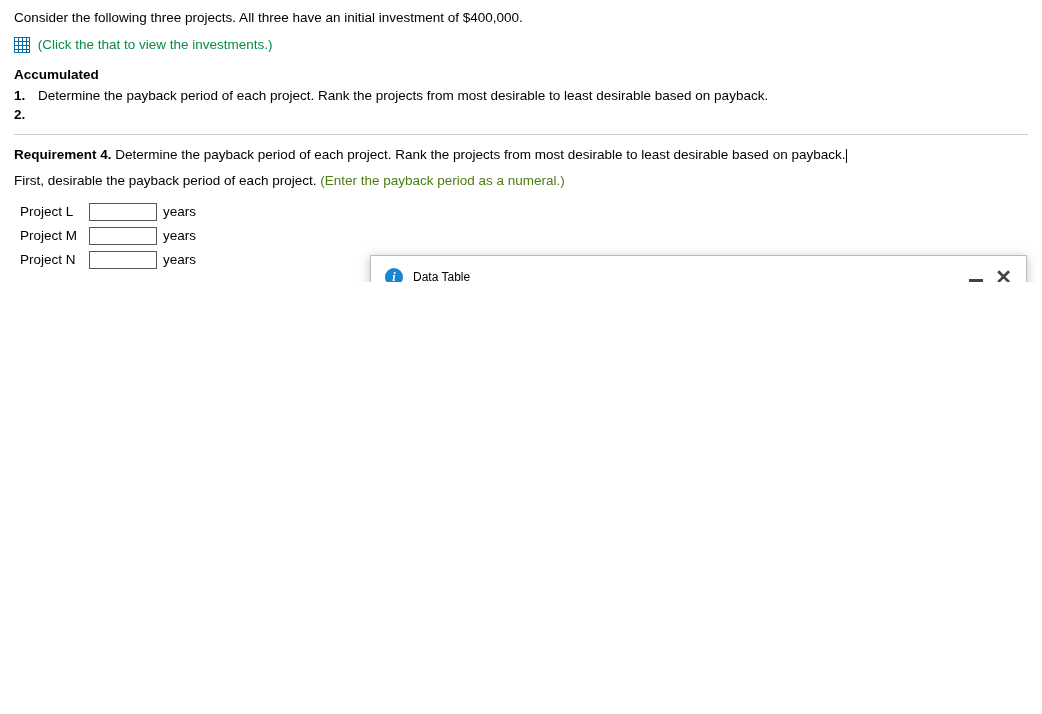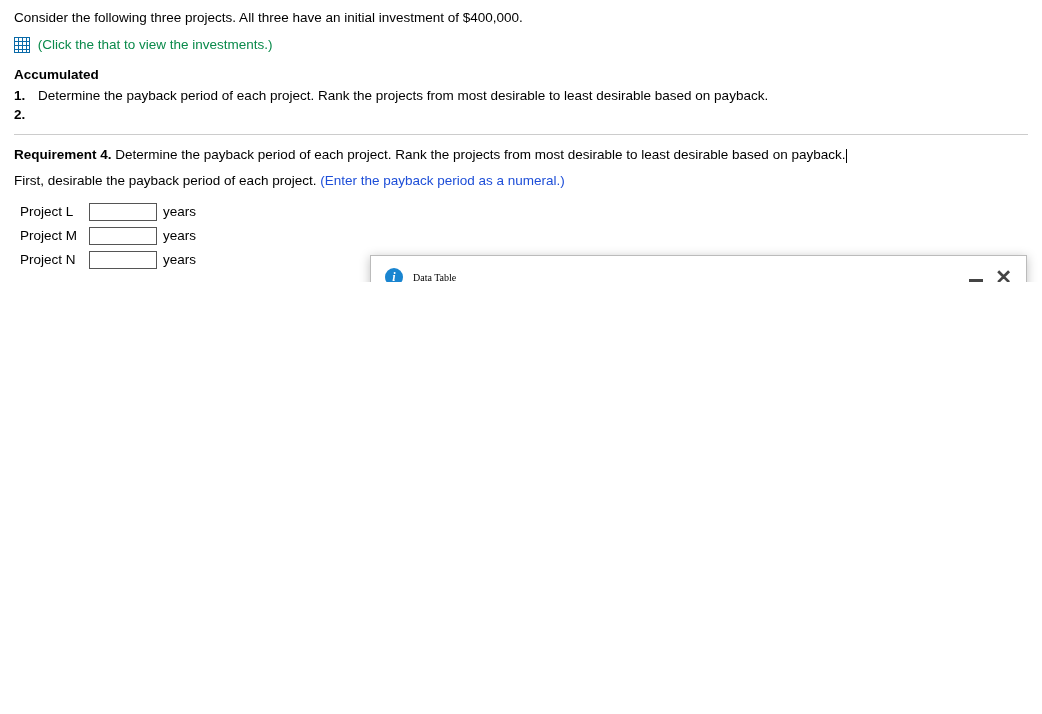--- a/index.html
+++ b/index.html
@@ -9,32 +9,32 @@
   .grid-icon::before, .grid-icon::after { content:""; position:absolute; background:#0a6aa8; }
   .grid-icon::before { top:0; left:50%; width:1px; height:100%; box-shadow:-4px 0 0 #0a6aa8, 4px 0 0 #0a6aa8; }
   .grid-icon::after { left:0; top:50%; height:1px; width:100%; box-shadow:0 -4px 0 #0a6aa8, 0 4px 0 #0a6aa8; }
   .sect-head { font-weight:bold; margin-top:14px; margin-bottom:6px; }
   .req-list { margin:0 0 10px 0; padding:0; list-style:none; }
   .req-list li { display:flex; margin-bottom:4px; }
   .req-num { width:24px; flex-shrink:0; font-weight:bold; }
   hr.div { border:none; border-top:1px solid #ccc; margin:12px 0; }
   .instr1 { margin-bottom:10px; }
   .instr2 { margin-bottom:12px; }
-  .green { color:#1d4ed8; }
+  .green { color:#4d7c0f; }
   .cursor::after { content:""; display:inline-block; width:1px; height:14px; background:#000; vertical-align:middle; margin-left:1px; }
   
   .pb-table { border-collapse:collapse; }
   .pb-table th { font-weight:bold; padding:2px 10px; text-align:left; }
   .pb-table td { padding:3px 6px; }
   .pb-input { display:inline-block; width:68px; height:18px; border:1px solid #555; box-sizing:border-box; vertical-align:middle; margin-right:6px; }
   
   .modal { position:absolute; left:370px; top:255px; width:655px; background:#fff; border:1px solid #bbb; box-shadow:0 2px 10px rgba(0,0,0,0.25); }
   .modal-head { display:flex; align-items:center; padding:12px 14px 8px 14px; }
   .info-icon { width:18px; height:18px; border-radius:50%; background:#1a85d0; color:#fff; display:inline-flex; align-items:center; justify-content:center; font-style:italic; font-family:Georgia,serif; font-size:12px; font-weight:bold; margin-right:10px; }
-  .modal-title { font-size:10px;font-family:Liberation Serif, serif; }
+  .modal-title { font-size:12px; }
   .modal-ctrls { margin-left:auto; display:flex; gap:12px; align-items:center; }
   .min-icon { width:14px; height:3px; background:#444; display:inline-block; margin-top:6px; }
   .close-icon { font-size:20px; line-height:14px; color:#444; font-weight:bold; cursor:pointer; }
   .modal-body { border:2px solid #1a85d0; margin:8px; padding:16px 14px 14px 14px; }
   
   .dtable { border-collapse:collapse; width:100%; font-size:13px; }
   .dtable th, .dtable td { padding:4px 0; }
   .dtable .super-h { border-top:1px solid #000; border-bottom:1px solid #000; text-align:center; font-weight:bold; }
   .dtable .proj-h { border-bottom:1px solid #000; text-align:center; font-weight:bold; }
   .dtable .sub-h { border-bottom:1px solid #000; text-align:center; font-weight:normal; }

